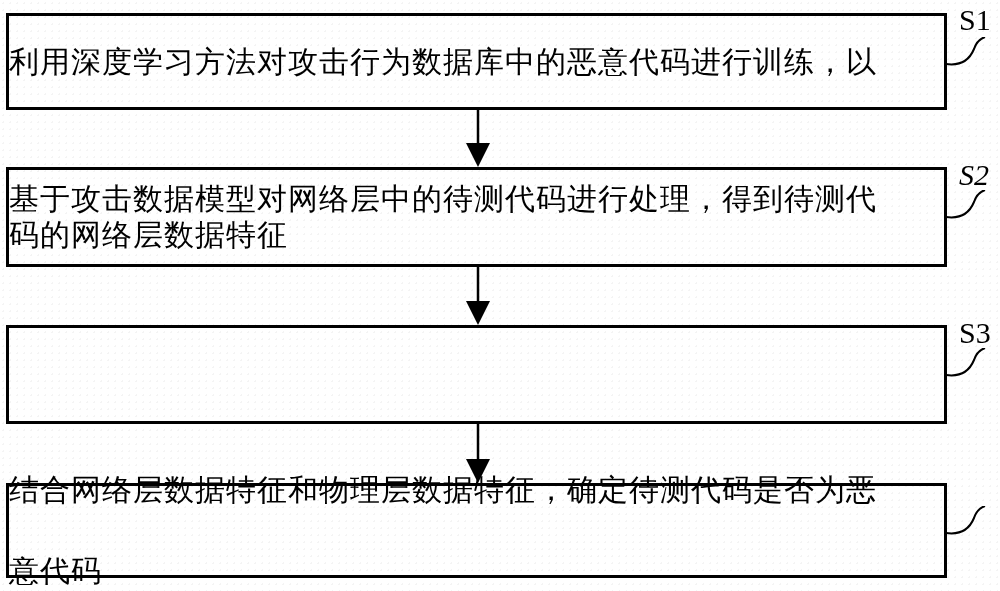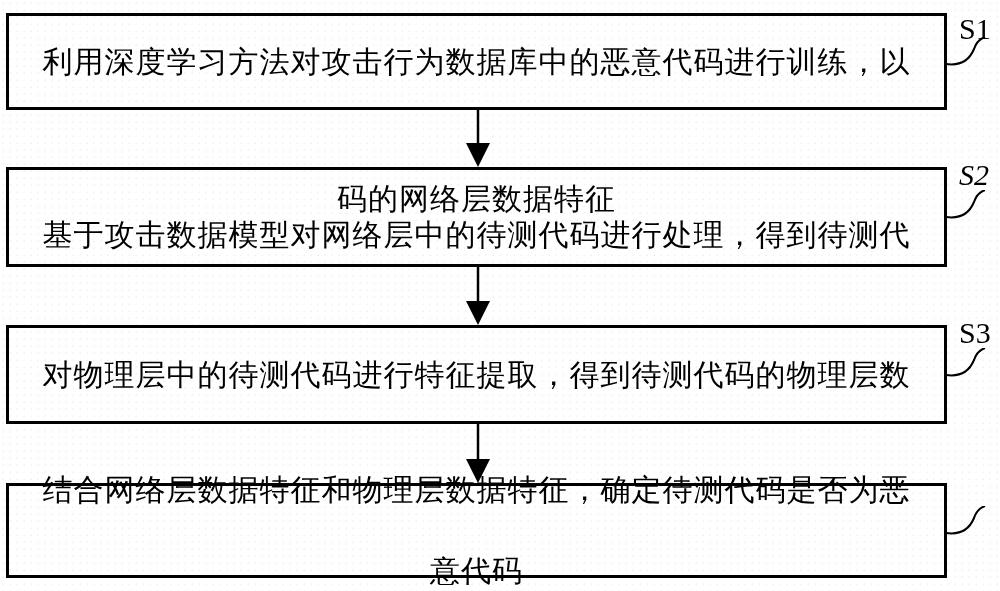--- a/index.html
+++ b/index.html
@@ -21,21 +21,21 @@
   .step-box {
     position: absolute;
     left: 6px;
     width: 941px;
     box-sizing: border-box;
     border: 3px solid #000000;
     background: transparent;
     display: flex;
     flex-direction: column;
     justify-content: center;
-    align-items: center;
+    align-items: flex-start;
   }
   .step-line {
     font-size: 30px;
     line-height: 36px;
     letter-spacing: 1px;
     color: #000000;
     text-align: center;
     white-space: nowrap;
   }
   .box-1 { top: 13px;  height: 97px;  }
@@ -53,21 +53,21 @@
   .arrow-3 { top: 424px; height: 59px; }
 
   .step-label {
     position: absolute;
     left: 959px;
     font-size: 30px;
     line-height: 30px;
     color: #000000;
     font-family: "Liberation Serif", "DejaVu Serif", serif;
   }
-  .label-1 { top: 14px; font-family: Liberation Serif, serif;   }
+  .label-1 { top: 5px; font-family: Liberation Serif, serif;   }
   .label-2 { top: 160px; font-style: italic; }
   .label-3 { top: 318px; }
   .label-4 { top: 476px; margin-left: 40px; }
 
   .connector {
     position: absolute;
     left: 946px;
     width: 44px;
     height: 30px;
   }
@@ -84,31 +84,30 @@
   <div class="step-box box-1">
     <div class="step-line">利用深度学习方法对攻击行为数据库中的恶意代码进行训练，以</div>
   </div>
 
   <svg class="flow-arrow arrow-1" viewBox="0 0 30 57">
     <line x1="15" y1="0" x2="15" y2="38" stroke="#000000" stroke-width="2.5"></line>
     <polygon points="3,33 27,33 15,57" fill="#000000"></polygon>
   </svg>
 
   <div class="step-box box-2">
+    <div class="step-line">基于攻击数据模型对网络层中的待测代码进行处理，得到待测代</div>
     <div class="step-line">码的网络层数据特征</div>
-    <div class="step-line">基于攻击数据模型对网络层中的待测代码进行处理，得到待测代</div>
   </div>
 
   <svg class="flow-arrow arrow-2" viewBox="0 0 30 58">
     <line x1="15" y1="0" x2="15" y2="39" stroke="#000000" stroke-width="2.5"></line>
     <polygon points="3,34 27,34 15,58" fill="#000000"></polygon>
   </svg>
 
   <div class="step-box box-3">
-    <div class="step-line">对物理层中的待测代码进行特征提取，得到待测代码的物理层数</div>
   </div>
 
   <svg class="flow-arrow arrow-3" viewBox="0 0 30 59">
     <line x1="15" y1="0" x2="15" y2="40" stroke="#000000" stroke-width="2.5"></line>
     <polygon points="3,35 27,35 15,59" fill="#000000"></polygon>
   </svg>
 
   <div class="step-box box-4">
     <div class="step-line">结合网络层数据特征和物理层数据特征，确定待测代码是否为恶</div>
     <div class="step-line">意代码</div>

